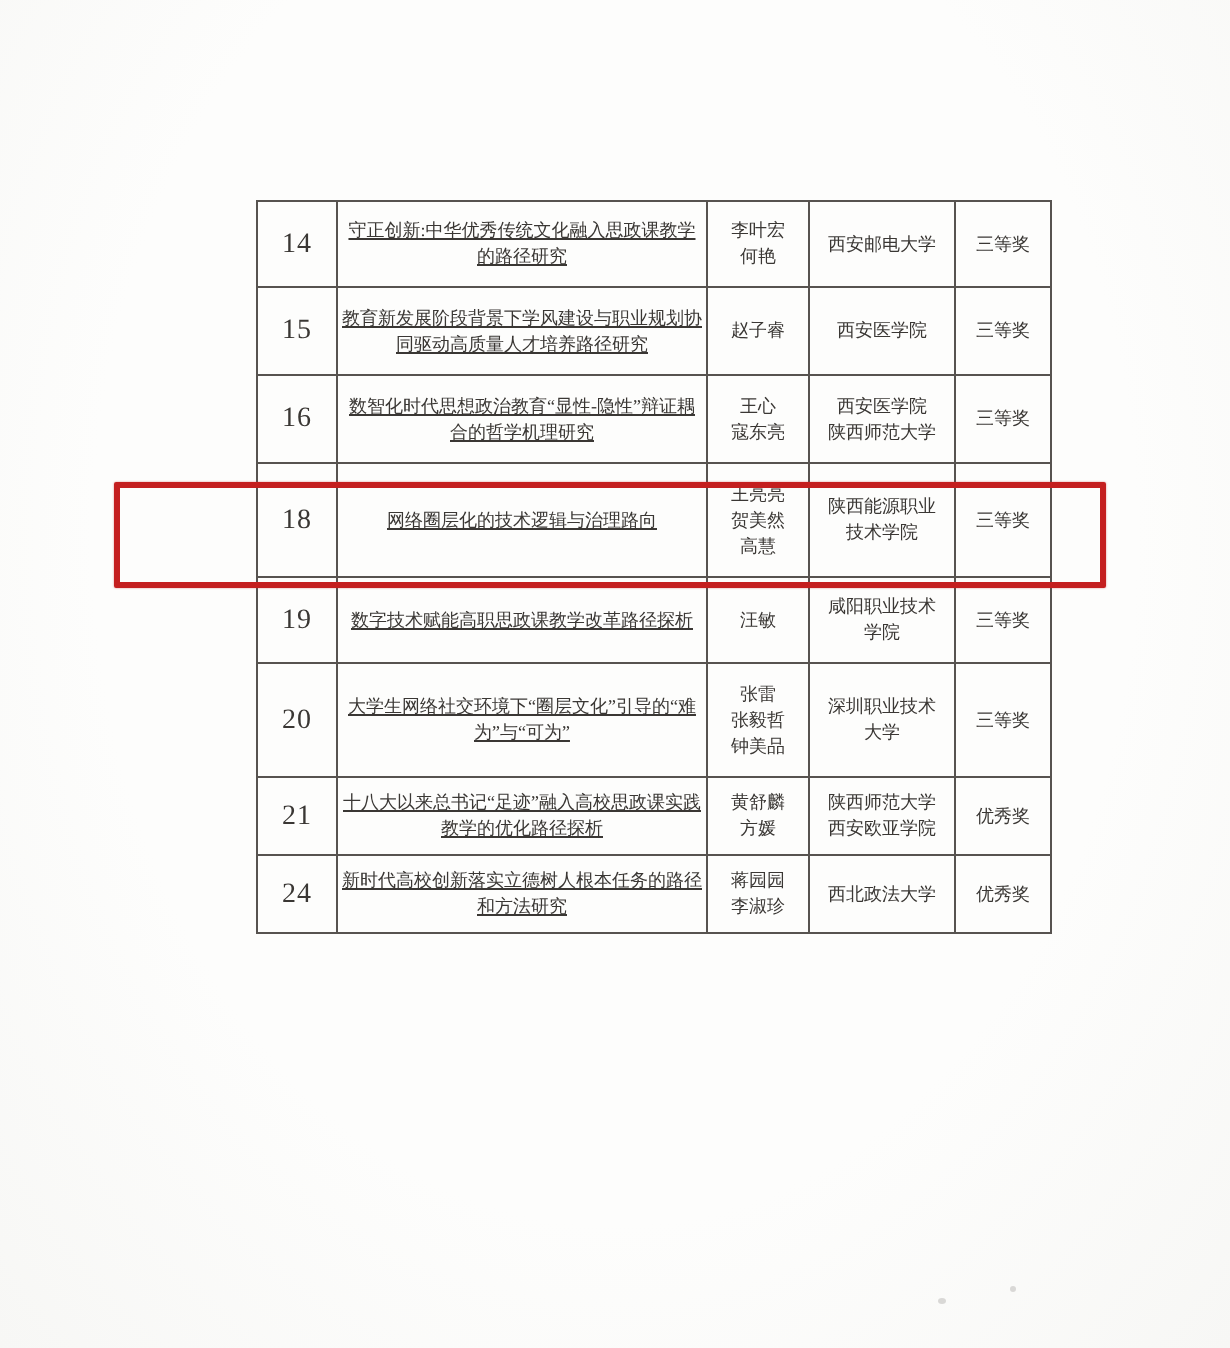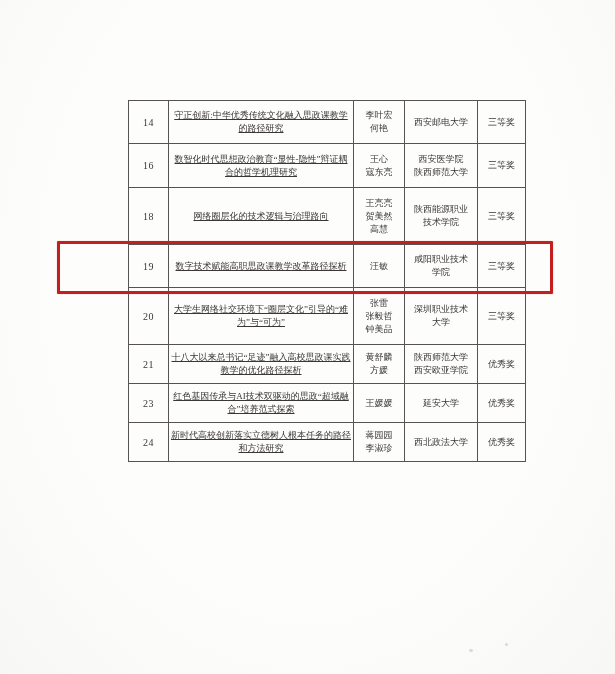--- a/index.html
+++ b/index.html
@@ -19,21 +19,21 @@
   }
   .award-table td{
     border:1px solid #575350;
     color:#3a3734;
     font-size:9px;line-height:13px;
     text-align:center;vertical-align:middle;
     padding:2px 2px;
     white-space:pre-line;
     overflow:hidden;
   }
-  .award-table td.c0{width:35px;font-size:10px;letter-spacing:.5px;}
+  .award-table td.c0{width:35px;font-size:14px;letter-spacing:.5px;}
   .award-table td.c1{width:180px;text-decoration:underline;}
   .award-table td.c2{width:46px;}
   .award-table td.c3{width:68px;margin-top:12px;}
   .award-table td.c4{width:43px;text-align:center;}
   
   tr.row-14 td{height:38px}
   tr.row-15 td{height:39px}
   tr.row-16 td{height:39px}
   tr.row-17 td{height:31px}
   tr.row-18 td{height:52px}
@@ -59,20 +59,27 @@
 
 <div class="page">
   <table class="award-table">
     <tbody>
         <tr class="row-14">
           <td class="c0">14</td>
           <td class="c1">守正创新:中华优秀传统文化融入思政课教学的路径研究</td>
           <td class="c2">李叶宏
 何艳</td>
           <td class="c3">西安邮电大学</td>
+          <td class="c4">三等奖</td>
+        </tr>
+        <tr class="row-15">
+          <td class="c0">15</td>
+          <td class="c1">教育新发展阶段背景下学风建设与职业规划协同驱动高质量人才培养路径研究</td>
+          <td class="c2">赵子睿</td>
+          <td class="c3">西安医学院</td>
           <td class="c4">三等奖</td>
         </tr>
         <tr class="row-16">
           <td class="c0">16</td>
           <td class="c1">数智化时代思想政治教育“显性-隐性”辩证耦合的哲学机理研究</td>
           <td class="c2">王心
 寇东亮</td>
           <td class="c3">西安医学院
 陕西师范大学</td>
           <td class="c4">三等奖</td>
@@ -107,27 +114,20 @@
         </tr>
         <tr class="row-21">
           <td class="c0">21</td>
           <td class="c1">十八大以来总书记“足迹”融入高校思政课实践教学的优化路径探析</td>
           <td class="c2">黄舒麟
 方媛</td>
           <td class="c3">陕西师范大学
 西安欧亚学院</td>
           <td class="c4">优秀奖</td>
         </tr>
-        <tr class="row-23">
-          <td class="c0">23</td>
-          <td class="c1">红色基因传承与AI技术双驱动的思政“超域融合”培养范式探索</td>
-          <td class="c2">王媛媛</td>
-          <td class="c3">延安大学</td>
-          <td class="c4">优秀奖</td>
-        </tr>
         <tr class="row-24">
           <td class="c0">24</td>
           <td class="c1">新时代高校创新落实立德树人根本任务的路径和方法研究</td>
           <td class="c2">蒋园园
 李淑珍</td>
           <td class="c3">西北政法大学</td>
           <td class="c4">优秀奖</td>
         </tr>
       </tbody>
   </table>

